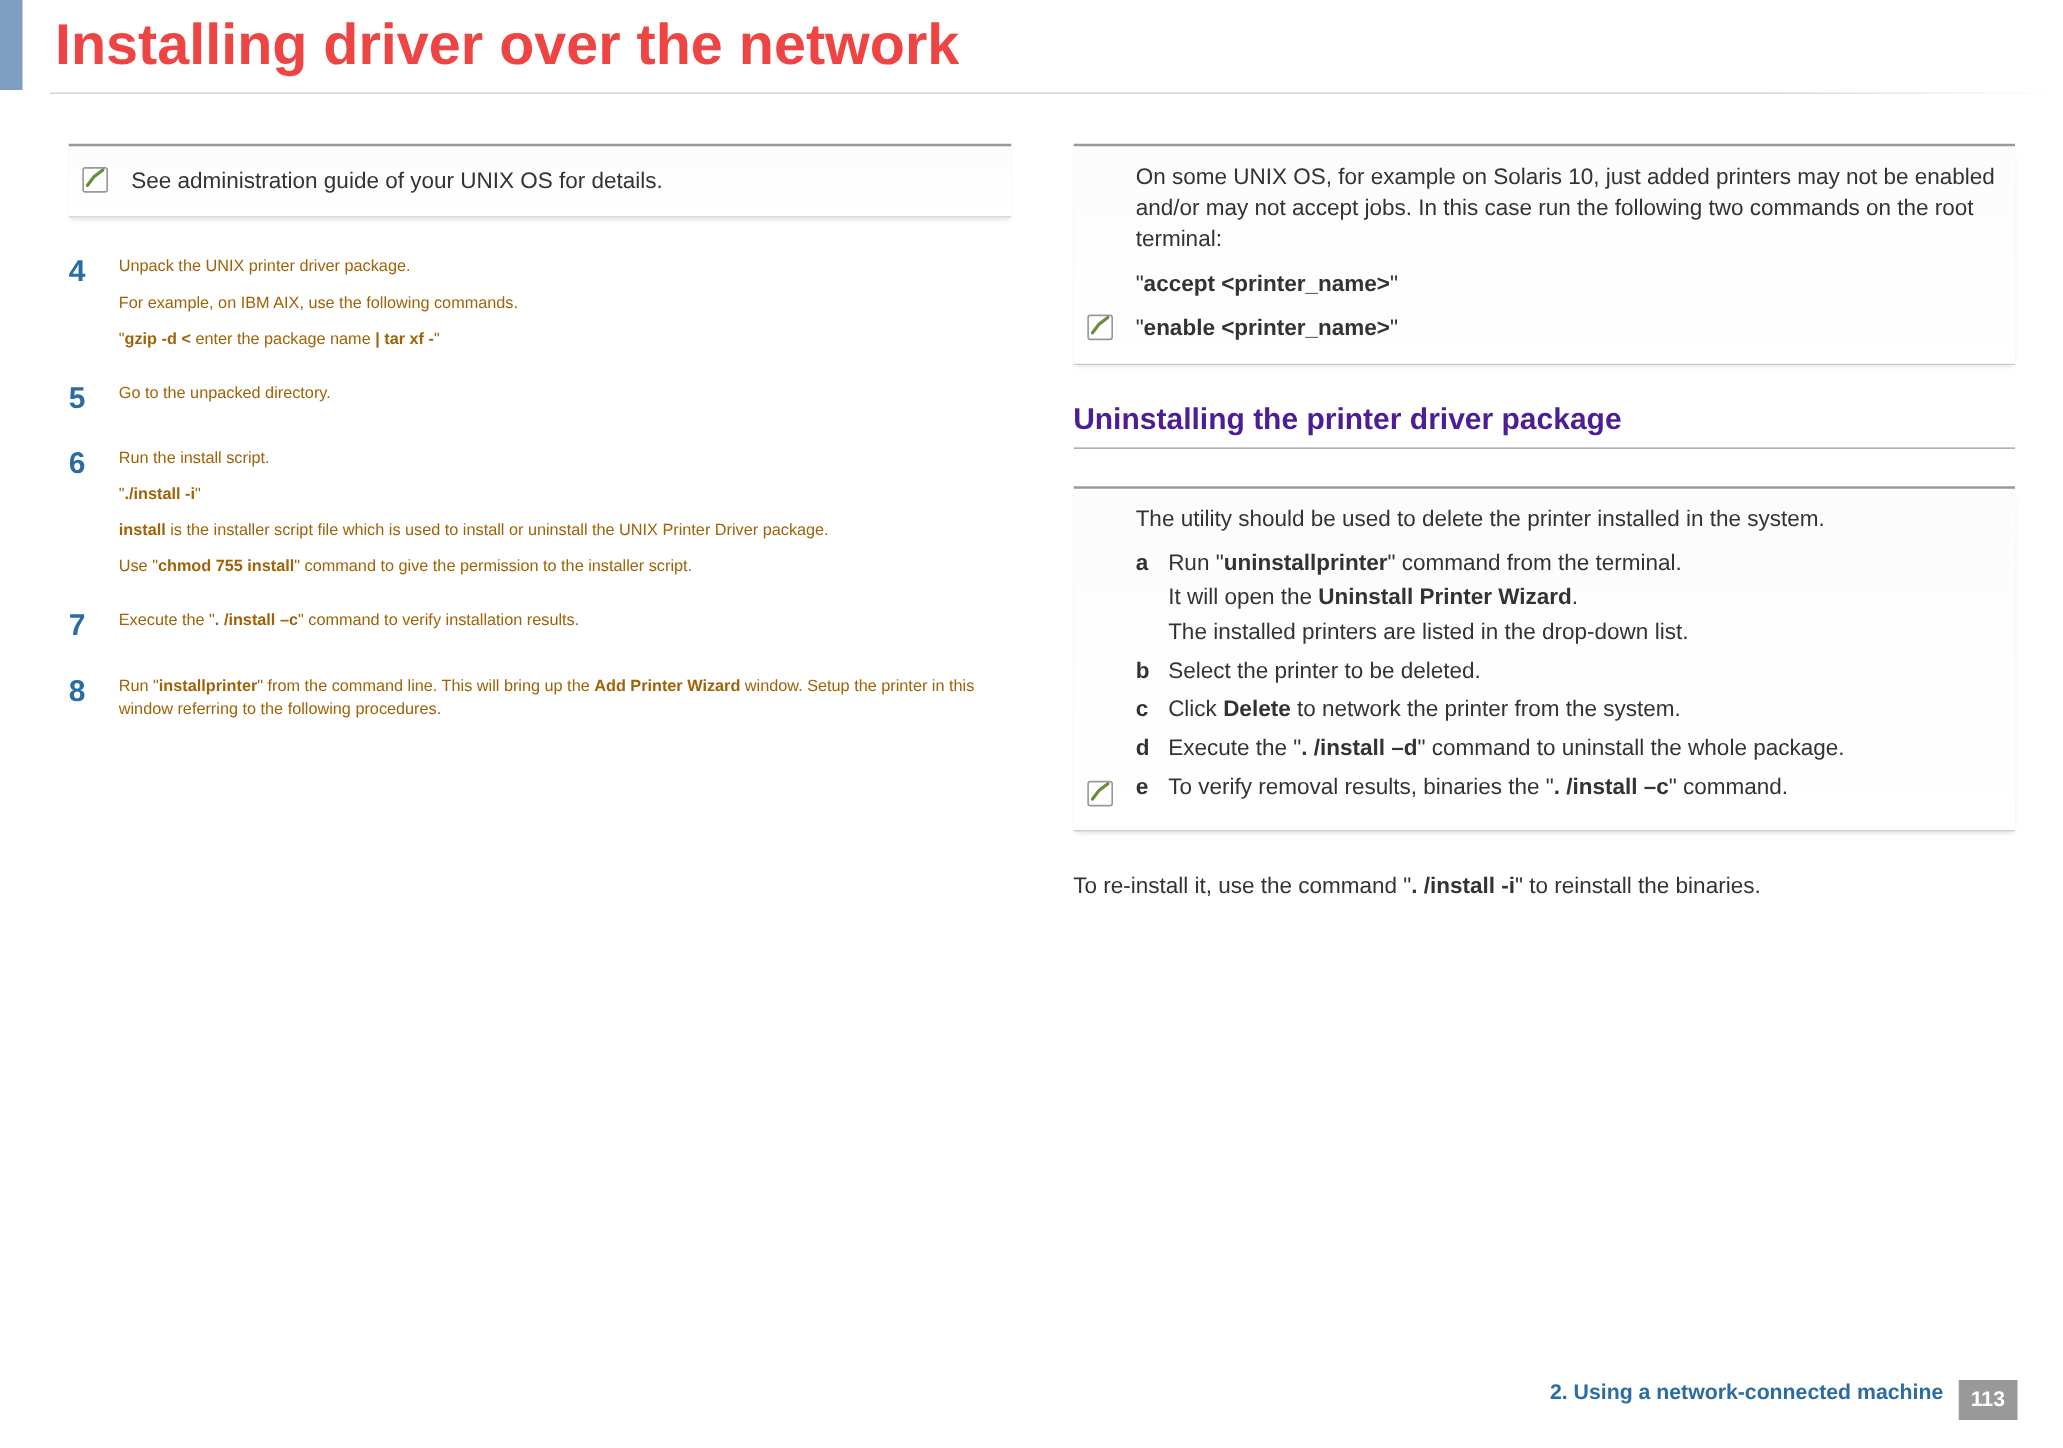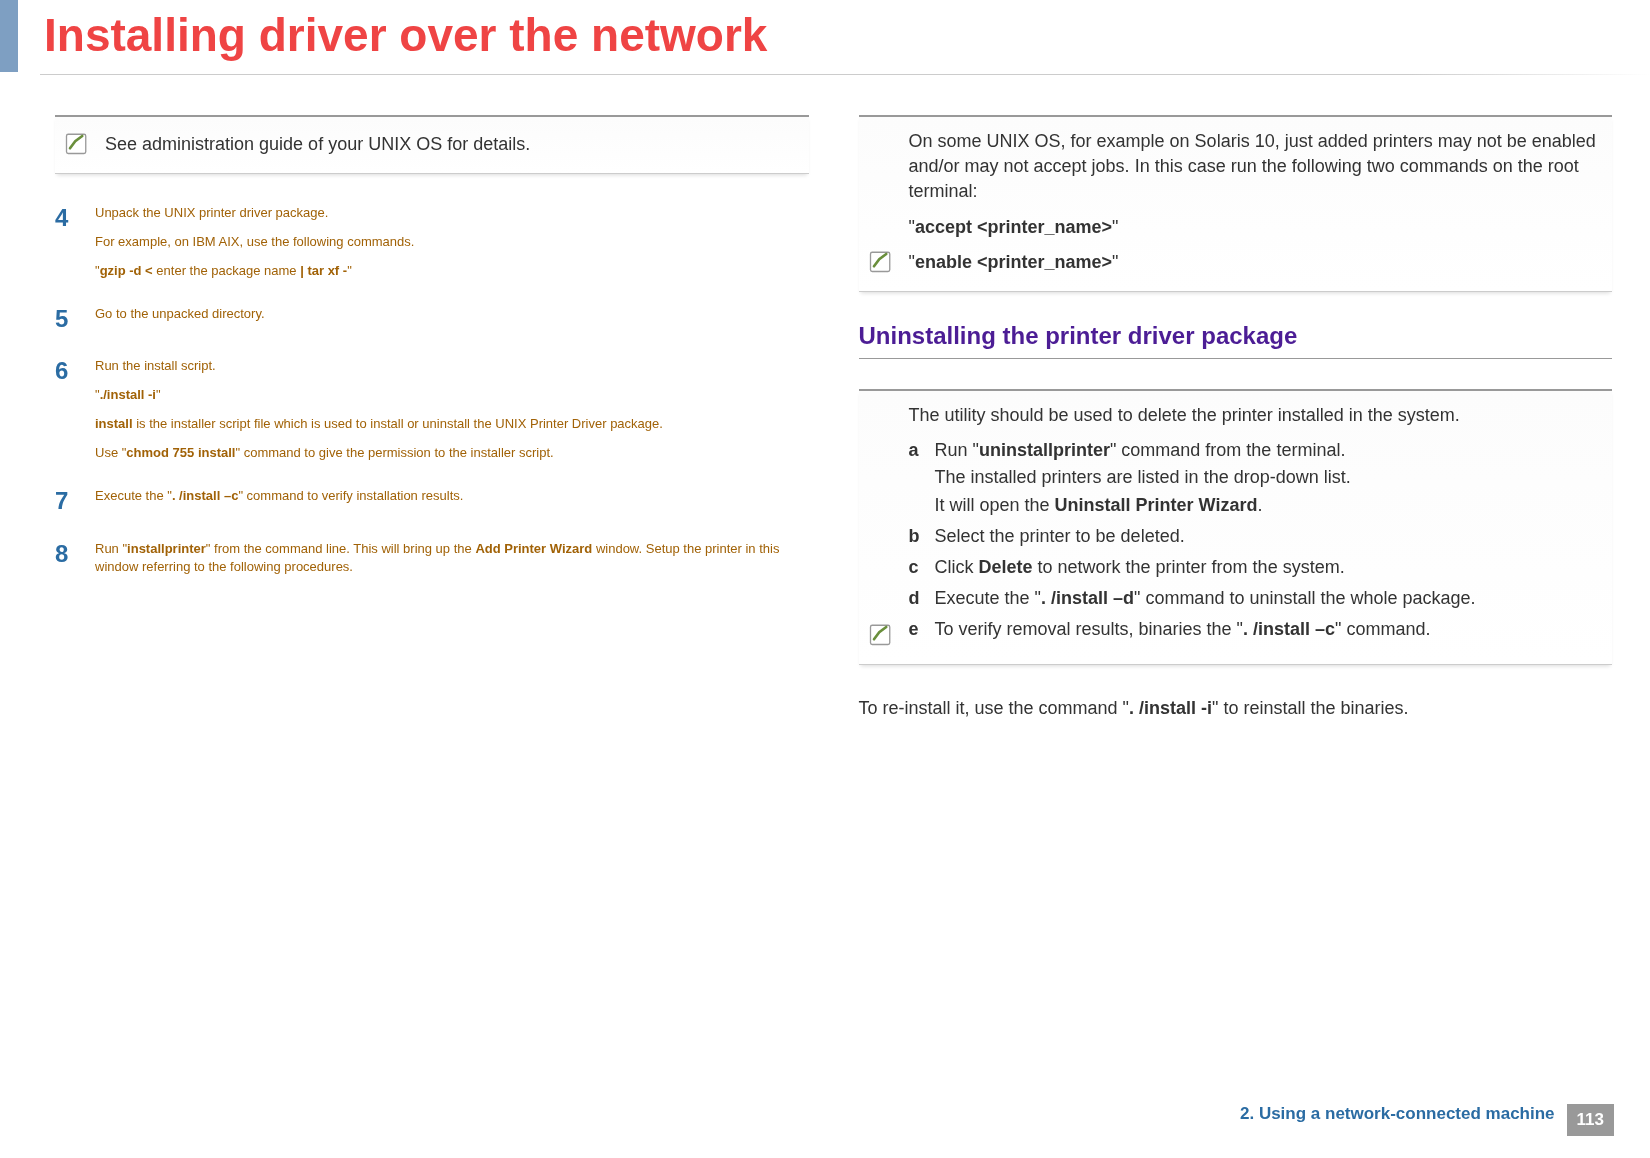--- a/index.html
+++ b/index.html
@@ -251,22 +251,22 @@
             <path d="M8 22 L14 14 L22 8" stroke="#6a8f3c" stroke-width="3" fill="none" stroke-linecap="round"></path>
           </svg>
       </div>
       <div class="note-content">
         <p>The utility should be used to delete the printer installed in the system.</p>
         <div class="sub-list">
           <div class="sub-item">
             <div class="sub-letter">a</div>
             <div class="sub-text">
               <p><span>Run "</span><b>uninstallprinter</b><span>" command from the terminal.</span></p>
+              <p><span>It will open the </span><b>Uninstall Printer Wizard</b><span>.</span></p>
               <p>The installed printers are listed in the drop-down list.</p>
-              <p><span>It will open the </span><b>Uninstall Printer Wizard</b><span>.</span></p>
             </div>
           </div>
           <div class="sub-item">
             <div class="sub-letter">b</div>
             <div class="sub-text">
                 <p>Select the printer to be deleted.</p>
               </div>
           </div>
           <div class="sub-item">
             <div class="sub-letter">c</div>

